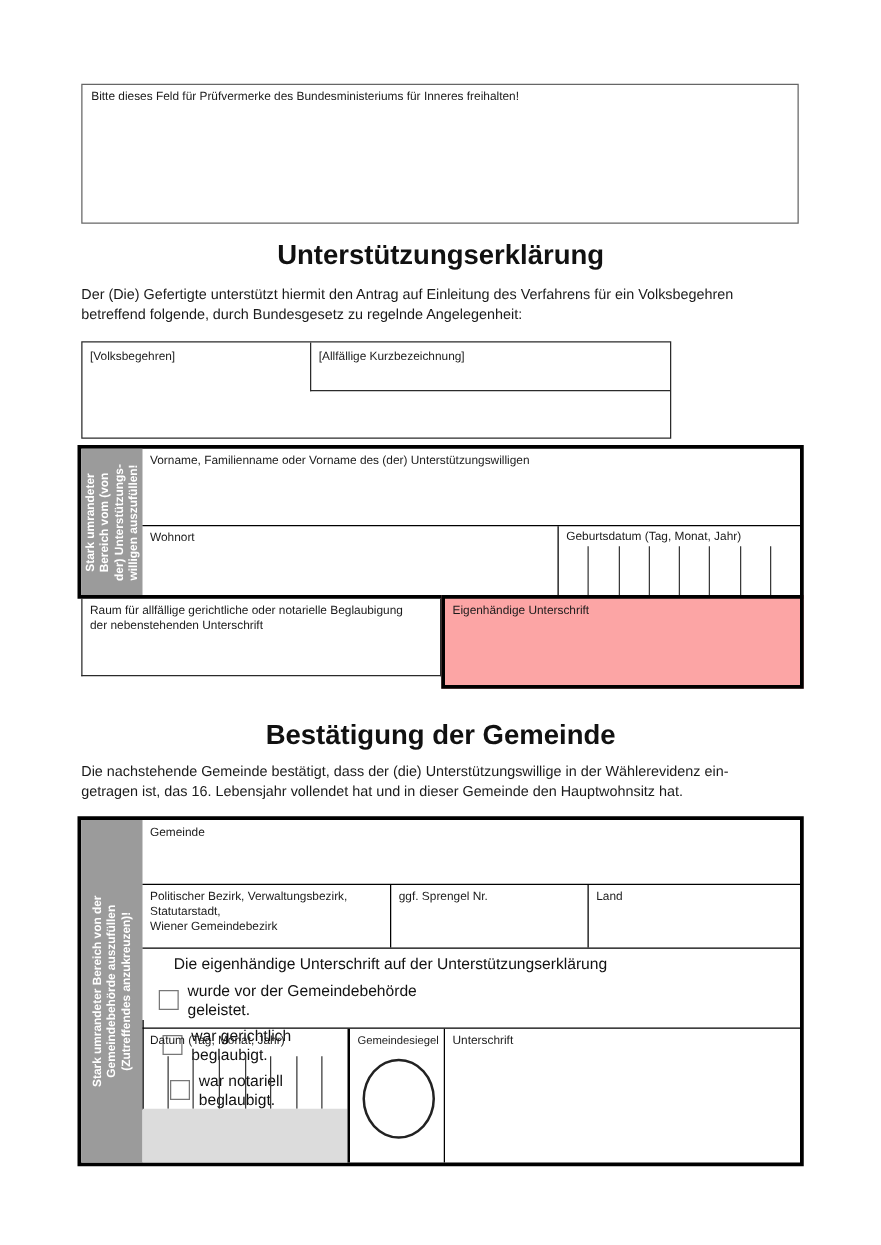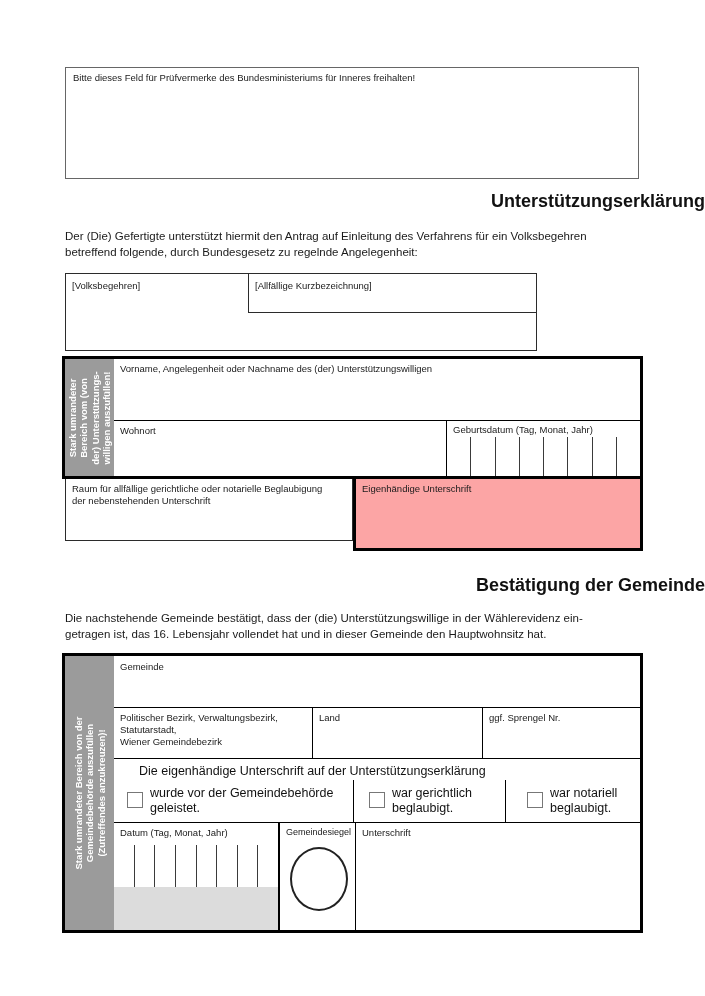--- a/index.html
+++ b/index.html
@@ -9,22 +9,22 @@
   }
   .lbl{font-size:9.5px;line-height:1.25;color:#1a1a1a;display:block;}
   .lbl-big{font-size:12.5px;line-height:1.2;color:#111;}
 
   
   .top-box{position:absolute;left:65px;top:67px;width:574px;height:112px;
     border:1px solid #666;box-sizing:border-box;}
   .top-box .lbl{padding:4px 7px;}
 
   
-  .sec-title{position:absolute;left:0;right:0;text-align:right;margin:0;
-    font-size:18px;font-weight:bold;color:#111;}
+  .sec-title{position:absolute;left:0;right:0;text-align:center;margin:0;
+    font-size:22px;font-weight:bold;color:#111;}
   .t1{top:191px;}
   .t2{top:575px;}
 
   .intro{position:absolute;left:65px;width:578px;margin:0;
     font-size:11.5px;line-height:1.4;color:#1a1a1a;}
   .i1{top:228px;}
   .i2{top:610px;}
 
   
   .volks-box{position:absolute;left:65px;top:273px;width:472px;height:78px;
@@ -75,21 +75,21 @@
   .bez{width:198px;}
   .bez .lbl{padding:4px 6px;}
   .land{width:170px;border-left:1px solid #000;}
   .land .lbl{padding:4px 6px;}
   .spr{flex:1;border-left:1px solid #000;}
   .spr .lbl{padding:4px 6px;}
 
   .chk-row{position:absolute;left:49px;top:102px;right:0;height:64px;
     border-top:1px solid #000;box-sizing:border-box;}
   .chk-head{padding:5px 0 0 9px;margin-left:16px;}
-  .opts{position:absolute;left:0;right:0;top:21px;bottom:0;display:flex;}
+  .opts{position:absolute;left:0;right:0;top:21px;bottom:0;display:flex;flex-direction:column;}
   .opt{display:flex;align-items:flex-start;box-sizing:border-box;padding-top:6px;}
   .o1{width:239px;padding-left:13px;}
   .o2{width:152px;border-left:1px solid #000;padding-left:15px;}
   .o3{flex:1;border-left:1px solid #000;padding-left:21px;}
   .cb{width:14px;height:14px;border:1px solid #777;background:#fff;
     display:inline-block;flex:0 0 auto;margin-top:6px;}
   .olbl{margin-left:7px;}
 
   .dat-row{position:absolute;left:49px;top:166px;right:0;bottom:0;
     border-top:1px solid #000;box-sizing:border-box;}
@@ -123,21 +123,21 @@
     <div class="kurz-box">
       <span class="lbl">[Allfällige Kurzbezeichnung]</span>
     </div>
   </div>
 
   <div class="block1">
     <div class="sidebar">
       <div class="sidebar-text st1">Stark umrandeter<br>Bereich vom (von<br>der) Unterstützungs-<br>willigen auszufüllen!</div>
     </div>
     <div class="b1row1">
-      <span class="lbl">Vorname, Angelegenheit oder Nachname des (der) Unterstützungswilligen</span>
+      <span class="lbl">Vorname, Familienname oder Vorname des (der) Unterstützungswilligen</span>
     </div>
     <div class="b1row2">
       <span class="lbl">Wohnort</span>
       <div class="geb-cell">
         <span class="lbl">Geburtsdatum (Tag, Monat, Jahr)</span>
         <div class="comb comb1">
           <div class="comb-cell"></div>
           <div class="comb-cell"></div>
           <div class="comb-cell"></div>
           <div class="comb-cell"></div>
@@ -166,25 +166,25 @@
     </div>
 
     <div class="gem-row">
       <span class="lbl">Gemeinde</span>
     </div>
 
     <div class="bez-row">
       <div class="cell bez">
         <span class="lbl">Politischer Bezirk, Verwaltungsbezirk, Statutarstadt,<br>Wiener Gemeindebezirk</span>
       </div>
+      <div class="cell spr">
+        <span class="lbl">ggf. Sprengel Nr.</span>
+      </div>
       <div class="cell land">
         <span class="lbl">Land</span>
-      </div>
-      <div class="cell spr">
-        <span class="lbl">ggf. Sprengel Nr.</span>
       </div>
     </div>
 
     <div class="chk-row">
       <div class="chk-head lbl-big">Die eigenhändige Unterschrift auf der Unterstützungserklärung</div>
       <div class="opts">
         <div class="opt o1">
           <span class="cb"></span>
           <span class="olbl lbl-big">wurde vor der Gemeindebehörde<br>geleistet.</span>
         </div>

